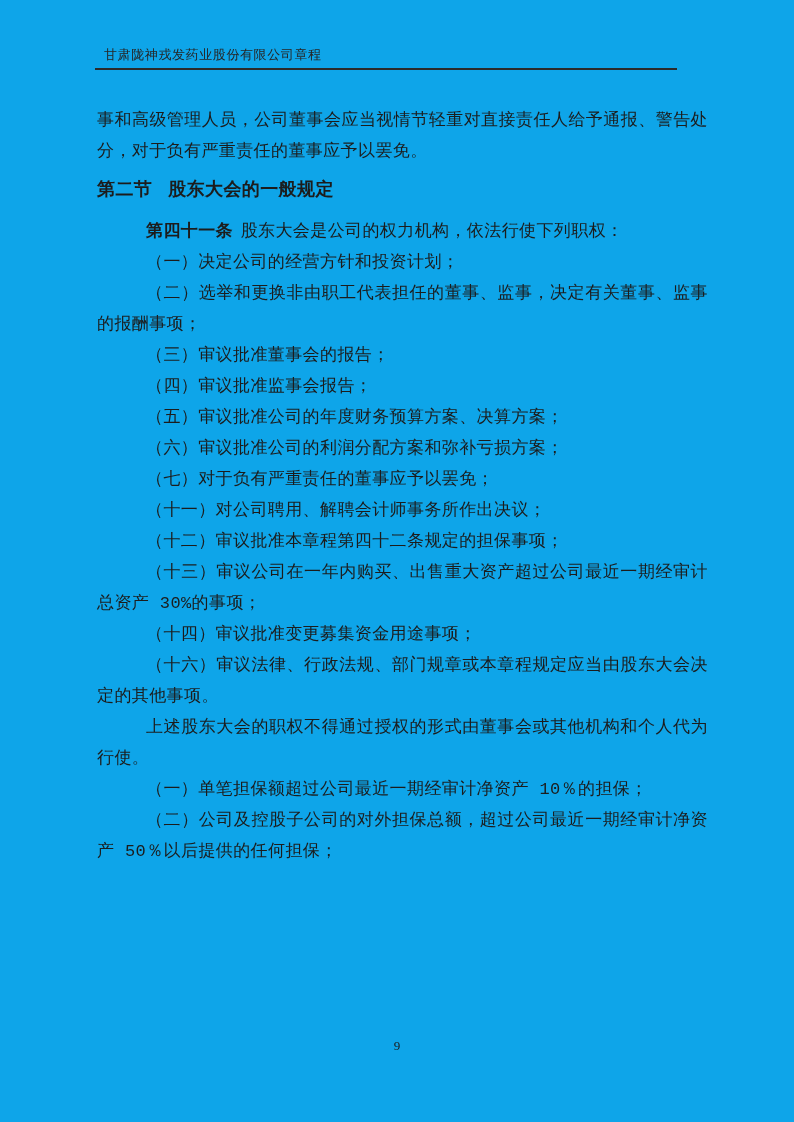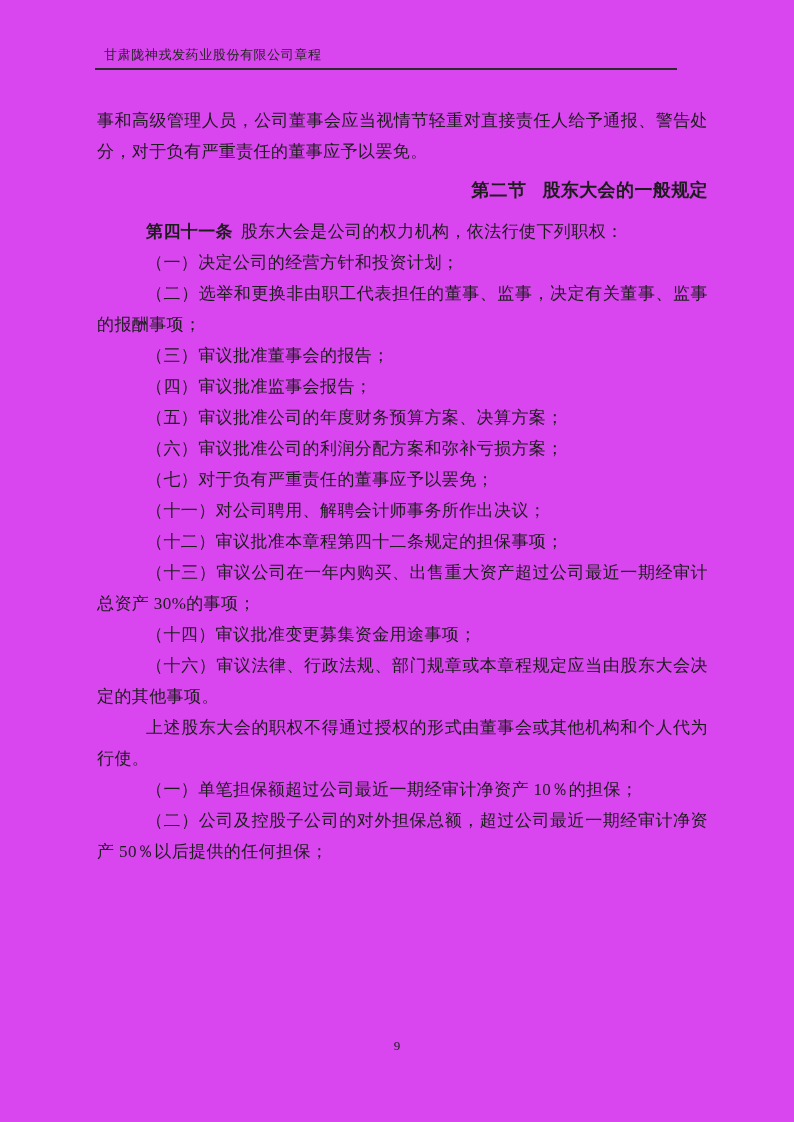--- a/index.html
+++ b/index.html
@@ -8,21 +8,21 @@
     background: #ffffff;
   }
   body {
     font-family: "Liberation Serif", "DejaVu Serif", serif;
     color: #1c1c1c;
   }
   .page {
     position: relative;
     width: 794px;
     height: 1122px;
-    background: #d946ef;
+    background: #0ea5e9;
     overflow: hidden;
   }
   
   .header {
     position: absolute;
     left: 95px;
     top: 46px;
     width: 582px;
     border-bottom: 2px solid #2b2b2b;
     padding-bottom: 4px;
@@ -37,30 +37,31 @@
   
   .content {
     position: absolute;
     left: 97px;
     top: 105px;
     width: 611px;
     font-size: 17px;
     line-height: 31px;
     letter-spacing: 0.4px;
     text-align: justify;
+    font-family: Liberation Mono, monospace;
   }
   .content p {
     margin: 0;
   }
   .para-carryover {
     text-indent: 0;
   }
   .section-heading {
     margin: 8px 0 10px 0 !important;
-    text-align: right;
+    text-align: left;
     font-weight: bold;
     font-size: 18px;
   }
   .section-heading .heading-title {
     margin-left: 16px;
   }
   .para-article,
   .para-item,
   .para-closing {
     text-indent: 49px;

